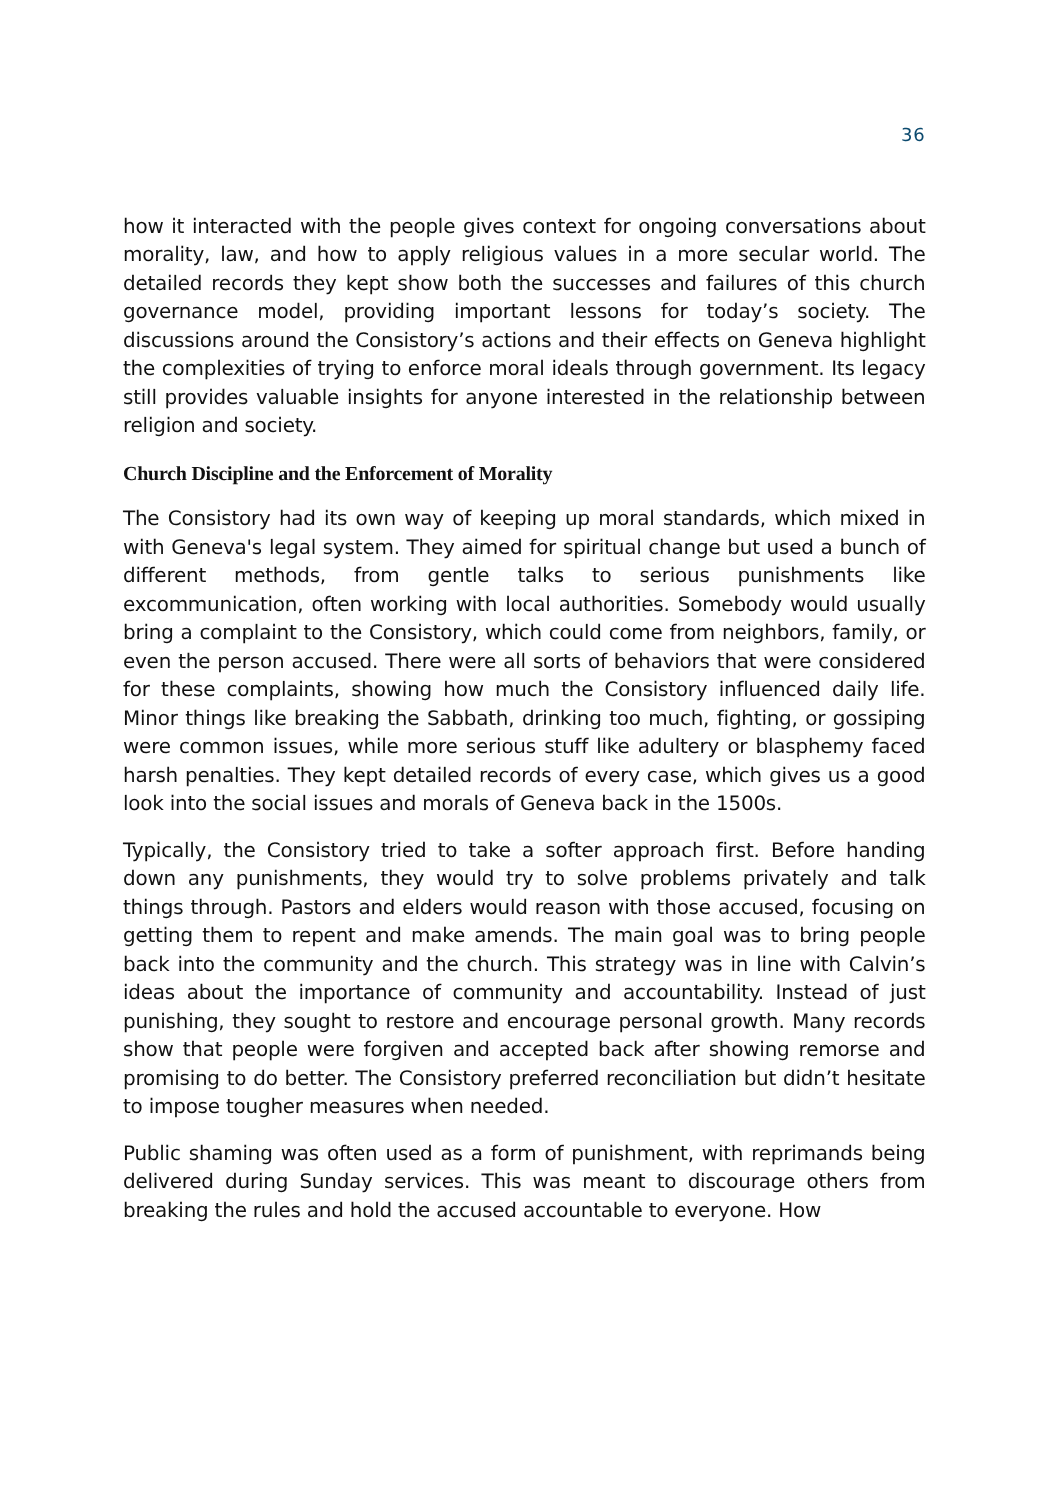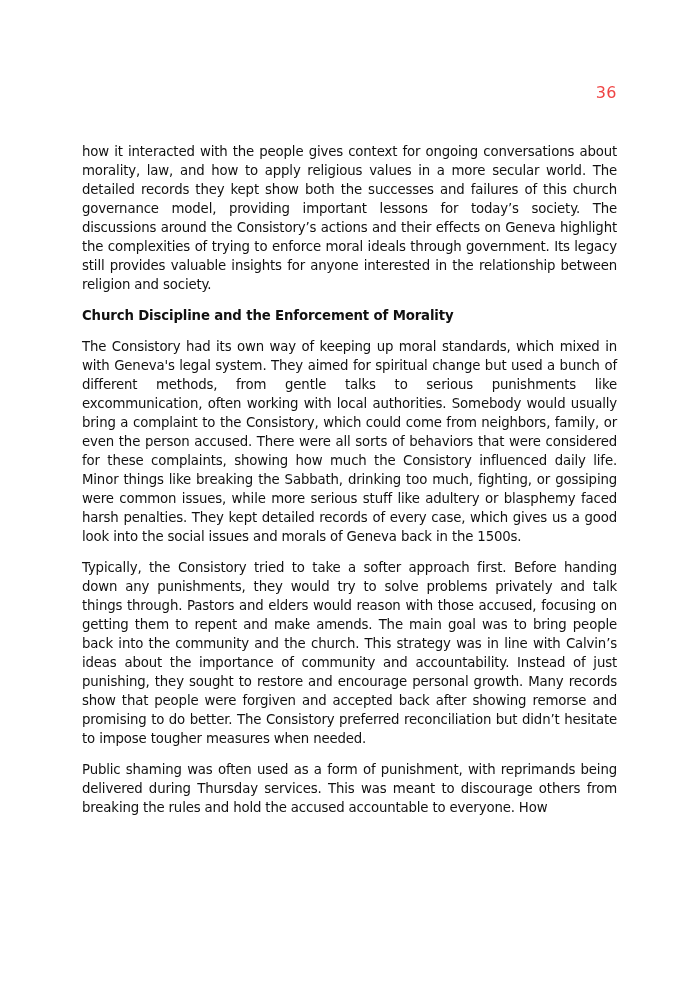--- a/index.html
+++ b/index.html
@@ -12,22 +12,22 @@
       height: 992px;
       position: relative;
       overflow: hidden;
       font-family: "DejaVu Sans", sans-serif;
       color: #111111;
     }
     .page-number {
       position: absolute;
       top: 83px;
       right: 82px;
-      font-size: 16px;
-      color: #ef4444;
+      font-size: 12px;
+      color: #0c4a6e;
       letter-spacing: 0.5px;
     }
     .content {
       position: absolute;
       left: 82px;
       top: 126px;
       width: 535px;
       font-size: 13.3px;
       line-height: 19px;
       letter-spacing: -0.15px;
@@ -35,26 +35,27 @@
     }
     .content p {
       margin: 0 0 12px 0;
       text-align: justify;
     }
     .content h2 {
       margin: 0 0 12px 0;
       font-size: 13.3px;
       line-height: 19px;
       font-weight: bold;
+      font-family: Liberation Serif, serif;
     }
   </style>
 </head>
 <body>
 
 <div class="page-number">36</div>
 
 <div class="content">
   <p>how it interacted with the people gives context for ongoing conversations about morality, law, and how to apply religious values in a more secular world. The detailed records they kept show both the successes and failures of this church governance model, providing important lessons for today’s society. The discussions around the Consistory’s actions and their effects on Geneva highlight the complexities of trying to enforce moral ideals through government. Its legacy still provides valuable insights for anyone interested in the relationship between religion and society.</p>
   <h2>Church Discipline and the Enforcement of Morality</h2>
   <p>The Consistory had its own way of keeping up moral standards, which mixed in with Geneva's legal system. They aimed for spiritual change but used a bunch of different methods, from gentle talks to serious punishments like excommunication, often working with local authorities. Somebody would usually bring a complaint to the Consistory, which could come from neighbors, family, or even the person accused. There were all sorts of behaviors that were considered for these complaints, showing how much the Consistory influenced daily life. Minor things like breaking the Sabbath, drinking too much, fighting, or gossiping were common issues, while more serious stuff like adultery or blasphemy faced harsh penalties. They kept detailed records of every case, which gives us a good look into the social issues and morals of Geneva back in the 1500s.</p>
   <p>Typically, the Consistory tried to take a softer approach first. Before handing down any punishments, they would try to solve problems privately and talk things through. Pastors and elders would reason with those accused, focusing on getting them to repent and make amends. The main goal was to bring people back into the community and the church. This strategy was in line with Calvin’s ideas about the importance of community and accountability. Instead of just punishing, they sought to restore and encourage personal growth. Many records show that people were forgiven and accepted back after showing remorse and promising to do better. The Consistory preferred reconciliation but didn’t hesitate to impose tougher measures when needed.</p>
-  <p>Public shaming was often used as a form of punishment, with reprimands being delivered during Thursday services. This was meant to discourage others from breaking the rules and hold the accused accountable to everyone. How</p>
+  <p>Public shaming was often used as a form of punishment, with reprimands being delivered during Sunday services. This was meant to discourage others from breaking the rules and hold the accused accountable to everyone. How</p>
 </div>
 
 </body></html>

